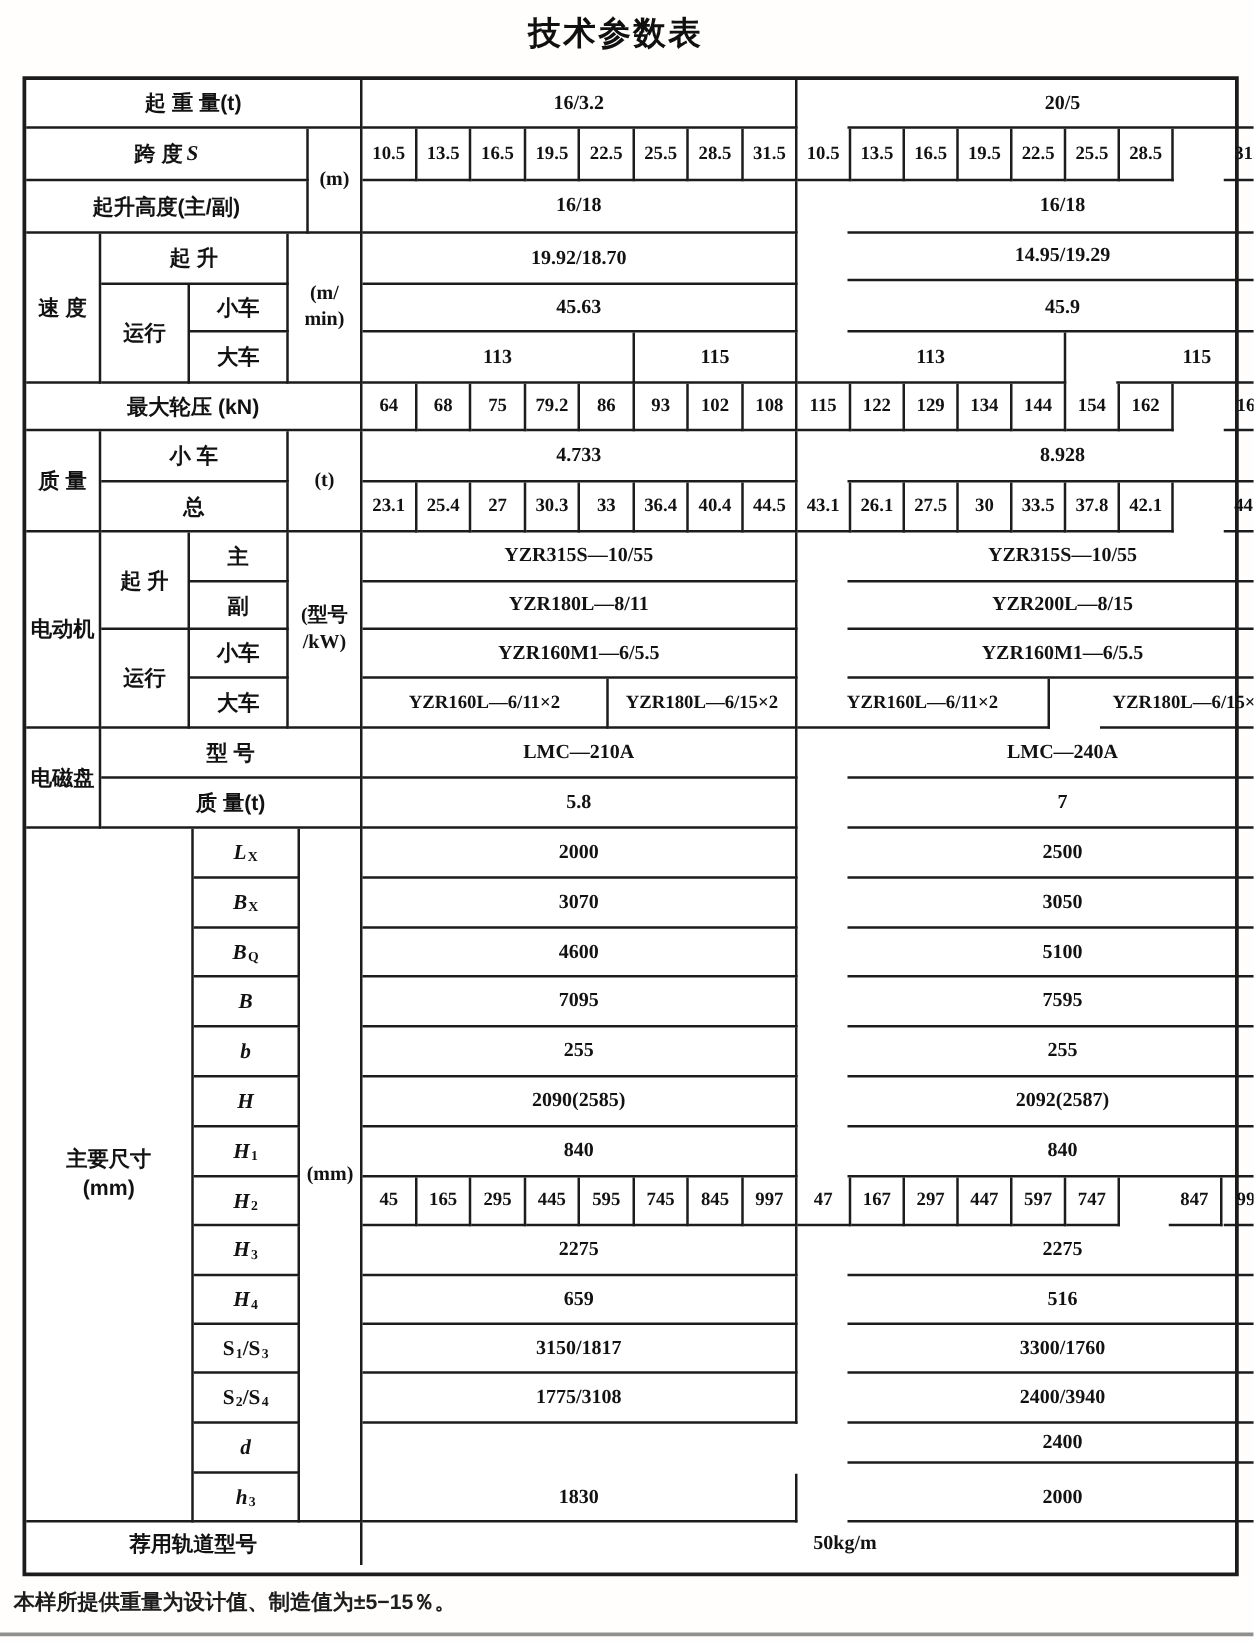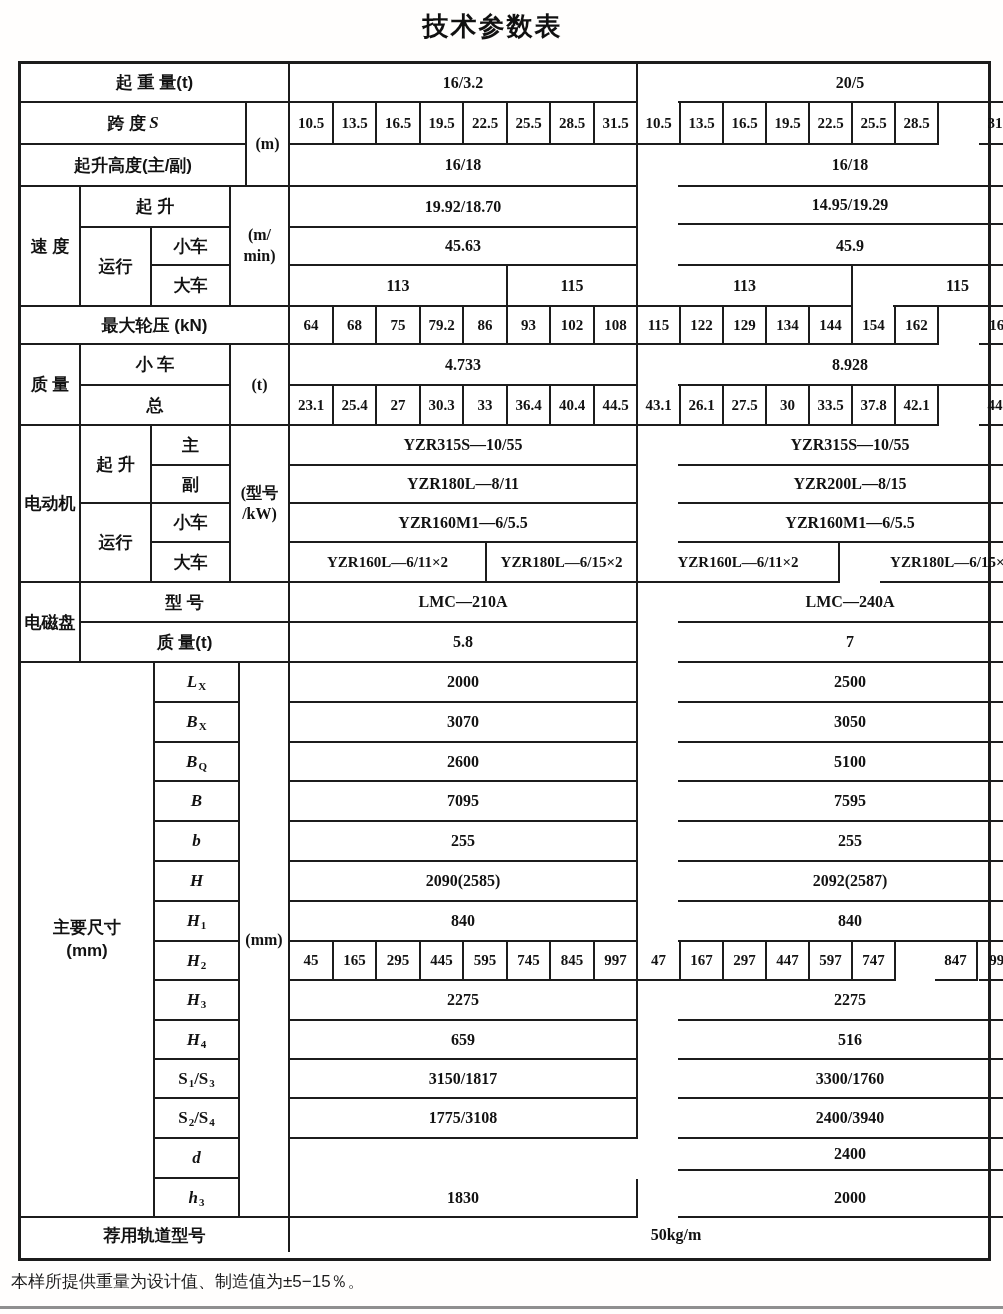--- a/index.html
+++ b/index.html
@@ -15,21 +15,21 @@
   .lab{font-family:"Liberation Sans","DejaVu Sans",sans-serif;font-weight:700;font-size:17px;}
   .val{font-family:"Liberation Serif","DejaVu Serif",serif;font-weight:700;font-size:16px;}
   .v15{font-size:15px;}
   .dim{font-family:"Liberation Serif","DejaVu Serif",serif;font-weight:700;font-style:italic;font-size:17px;}
   .dim .sb{font-size:11px;position:relative;top:4px;margin-left:1px;font-style:normal;}
   .up{font-style:normal;}
   .col{flex-direction:column;line-height:1.3;}
   .nr{border-right:none;margin-left:40px;}
   .nb{border-bottom:none;}
   .sym{font-family:"Liberation Serif","DejaVu Serif",serif;font-style:italic;font-size:17px;margin-left:3px;}
-  .footnote{position:absolute;left:11px;top:1270px;font-weight:400;font-size:17px;color:#1d1d1d;}
+  .footnote{position:absolute;left:11px;top:1270px;font-weight:700;font-size:17px;color:#1d1d1d;}
   .scanline{position:absolute;left:0;top:1306px;width:1003px;height:3px;background:#8f8f8f;}
 </style>
 </head>
 <body>
 
 <div class="page">
   <div class="title">技术参数表</div>
 
   <div class="tbl">
 
@@ -169,21 +169,21 @@
         <span>B</span>
         <span class="sb">X</span>
       </div>
     <div class="c val" style="left:269px;top:639px;width:348px;height:40px">3070</div>
     <div class="c val nr" style="left:617px;top:639px;width:344px;height:40px">3050</div>
 
     <div class="c dim" style="left:134px;top:679px;width:85px;height:39px">
         <span>B</span>
         <span class="sb">Q</span>
       </div>
-    <div class="c val" style="left:269px;top:679px;width:348px;height:39px">2600</div>
+    <div class="c val" style="left:269px;top:679px;width:348px;height:39px">4600</div>
     <div class="c val nr" style="left:617px;top:679px;width:344px;height:39px">5100</div>
 
     <div class="c dim" style="left:134px;top:718px;width:85px;height:40px">
         <span>B</span>
       </div>
     <div class="c val" style="left:269px;top:718px;width:348px;height:40px">7095</div>
     <div class="c val nr" style="left:617px;top:718px;width:344px;height:40px">7595</div>
 
     <div class="c dim" style="left:134px;top:758px;width:85px;height:40px">
         <span>b</span>

